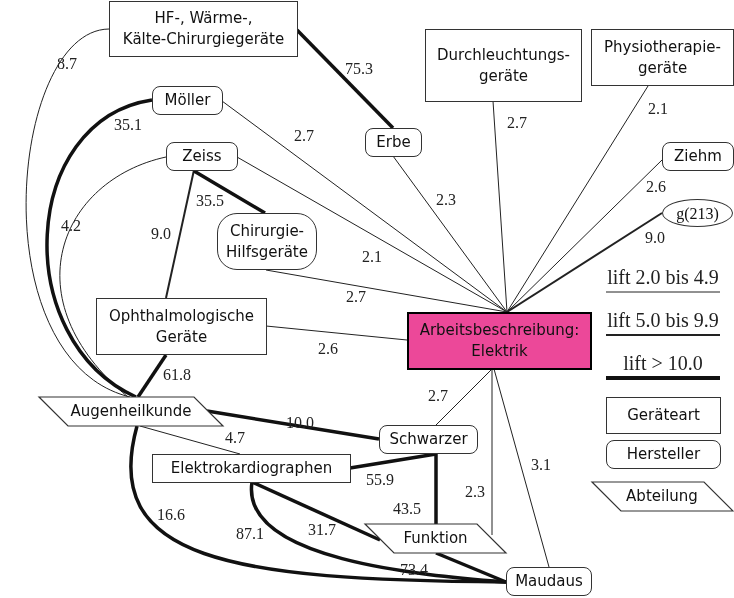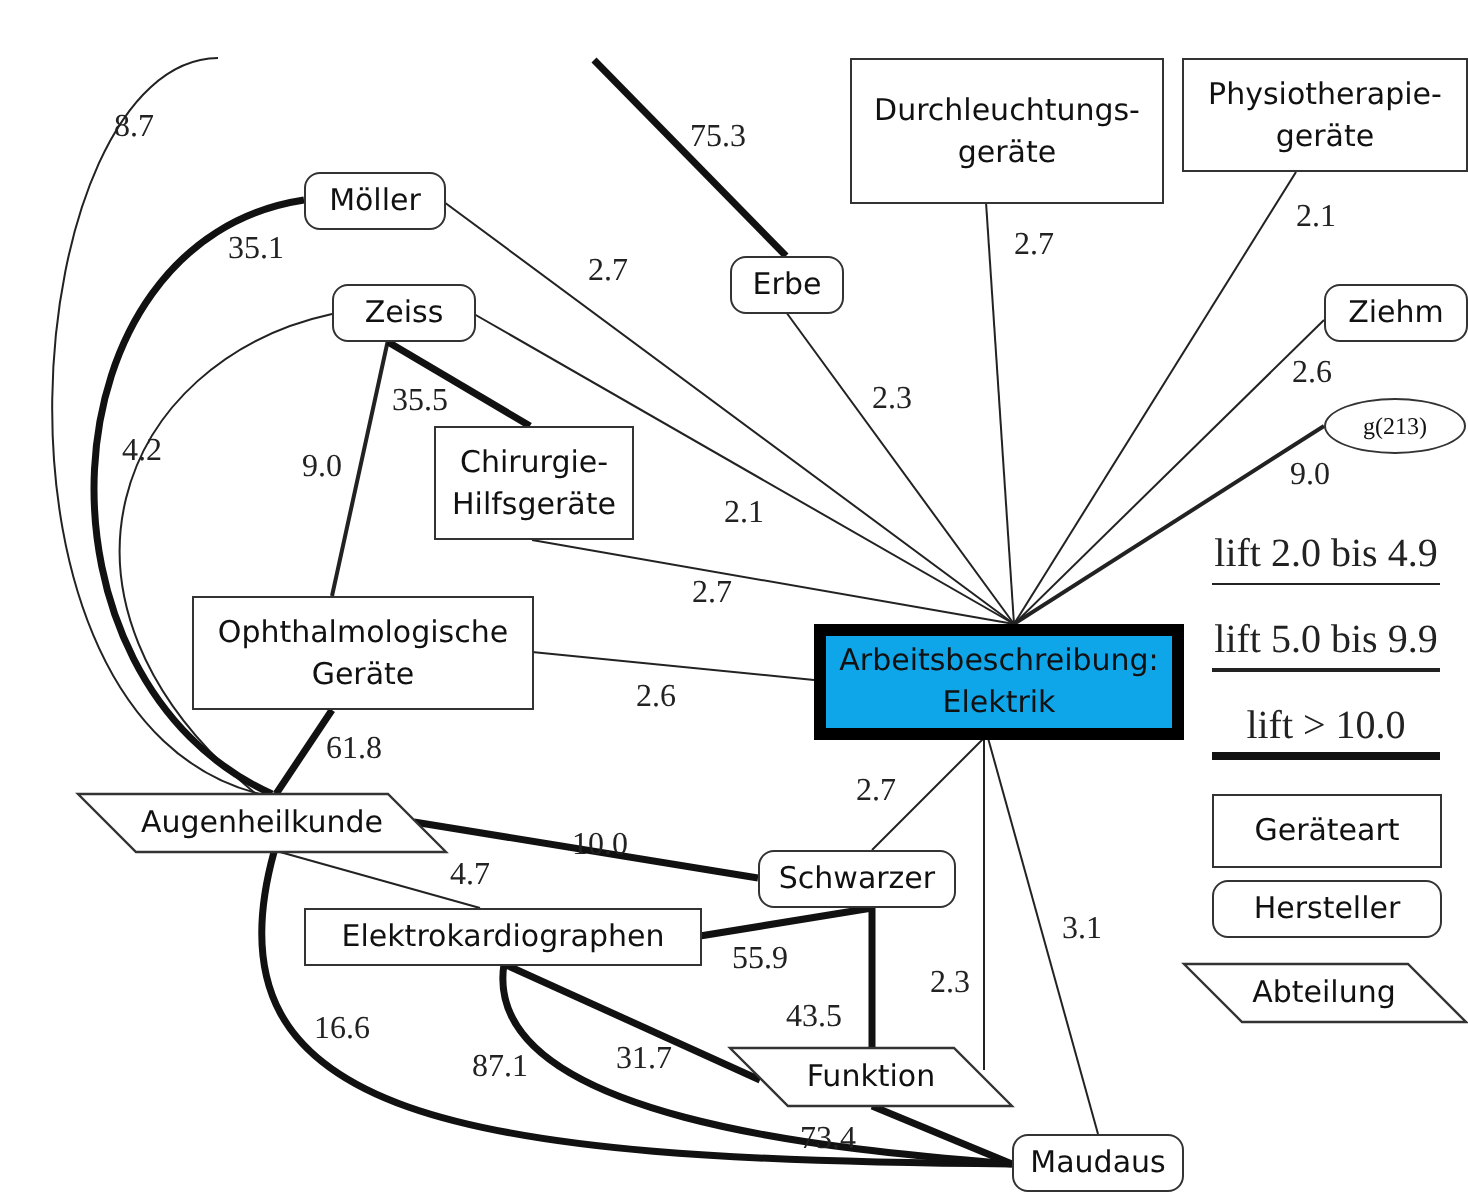--- a/index.html
+++ b/index.html
@@ -1,22 +1,22 @@
 <!DOCTYPE html>
 <html><head>
 <meta charset="utf-8">
 <style>
   html,body{margin:0;padding:0;background:#fff;}
   #stage{position:relative;width:734px;height:598px;overflow:hidden;background:#fff;}
   svg{position:absolute;left:0;top:0;}
   .node{position:absolute;box-sizing:border-box;display:flex;align-items:center;justify-content:center;text-align:center;
     font-family:"DejaVu Sans",sans-serif;font-size:15px;line-height:21px;color:#111;background:#fff;border:1.3px solid #333;}
   .rounded{border-radius:8px;}
-  .central{background:#0ea5e9;border:6px solid #000000;}
-  .ellipse{border-radius:50%;font-family:"Liberation Serif",serif;font-size:12px;}
+  .central{background:#ec4899;border:2px solid #000000;}
+  .ellipse{border-radius:50%;font-family:"Liberation Serif",serif;font-size:16px;}
   .para{border:none;background:transparent;}
   .elabel{position:absolute;font-family:"Liberation Serif",serif;font-size:16px;color:#222;white-space:nowrap;}
   .legend-text{position:absolute;font-family:"Liberation Serif",serif;font-size:20px;color:#222;white-space:nowrap;text-align:center;width:114px;}
 </style>
 </head>
 <body>
 
 <div id="stage">
   <svg width="734" height="598">
 
@@ -58,30 +58,32 @@
 
     <polygon points="39,397 194,397 223,426 68,426" fill="#fff" stroke="#333" stroke-width="1.2"></polygon>
     <polygon points="365,524 477,524 506,553 394,553" fill="#fff" stroke="#333" stroke-width="1.2"></polygon>
     <polygon points="592,482 704,482 733,511 621,511" fill="#fff" stroke="#333" stroke-width="1.2"></polygon>
 
     <line x1="606" y1="292" x2="720" y2="292" stroke="#222" stroke-width="1"></line>
     <line x1="606" y1="335" x2="720" y2="335" stroke="#222" stroke-width="2"></line>
     <line x1="606" y1="378" x2="720" y2="378" stroke="#111" stroke-width="4"></line>
   </svg>
 
+  <div class="node" style="left:109px;top:1px;width:189px;height:56px;white-space:pre;">HF-, Wärme-,
+Kälte-Chirurgiegeräte</div>
   <div class="node rounded" style="left:152px;top:86px;width:71px;height:29px;">Möller</div>
   <div class="node rounded" style="left:166px;top:142px;width:72px;height:29px;">Zeiss</div>
   <div class="node rounded" style="left:365px;top:128px;width:57px;height:29px;">Erbe</div>
   <div class="node" style="left:425px;top:29px;width:157px;height:73px;white-space:pre;">Durchleuchtungs-
 geräte</div>
   <div class="node" style="left:591px;top:29px;width:143px;height:57px;white-space:pre;">Physiotherapie-
 geräte</div>
   <div class="node rounded" style="left:662px;top:142px;width:72px;height:29px;">Ziehm</div>
   <div class="node ellipse" style="left:662px;top:199px;width:71px;height:28px;">g(213)</div>
-  <div class="node" style="left:217px;top:213px;width:100px;height:57px;white-space:pre;">Chirurgie-
+  <div class="node" style="left:217px;top:213px;width:100px;height:57px;white-space:pre;border-radius:20px;">Chirurgie-
 Hilfsgeräte</div>
   <div class="node" style="left:96px;top:298px;width:171px;height:57px;white-space:pre;">Ophthalmologische
 Geräte</div>
   <div class="node central" style="left:407px;top:312px;width:185px;height:58px;white-space:pre;">Arbeitsbeschreibung:
 Elektrik</div>
   <div class="node para" style="left:52px;top:397px;width:158px;height:29px;">Augenheilkunde</div>
   <div class="node" style="left:152px;top:454px;width:199px;height:29px;">Elektrokardiographen</div>
   <div class="node rounded" style="left:379px;top:425px;width:99px;height:29px;">Schwarzer</div>
   <div class="node para" style="left:378px;top:524px;width:115px;height:29px;">Funktion</div>
   <div class="node rounded" style="left:506px;top:567px;width:86px;height:29px;">Maudaus</div>

